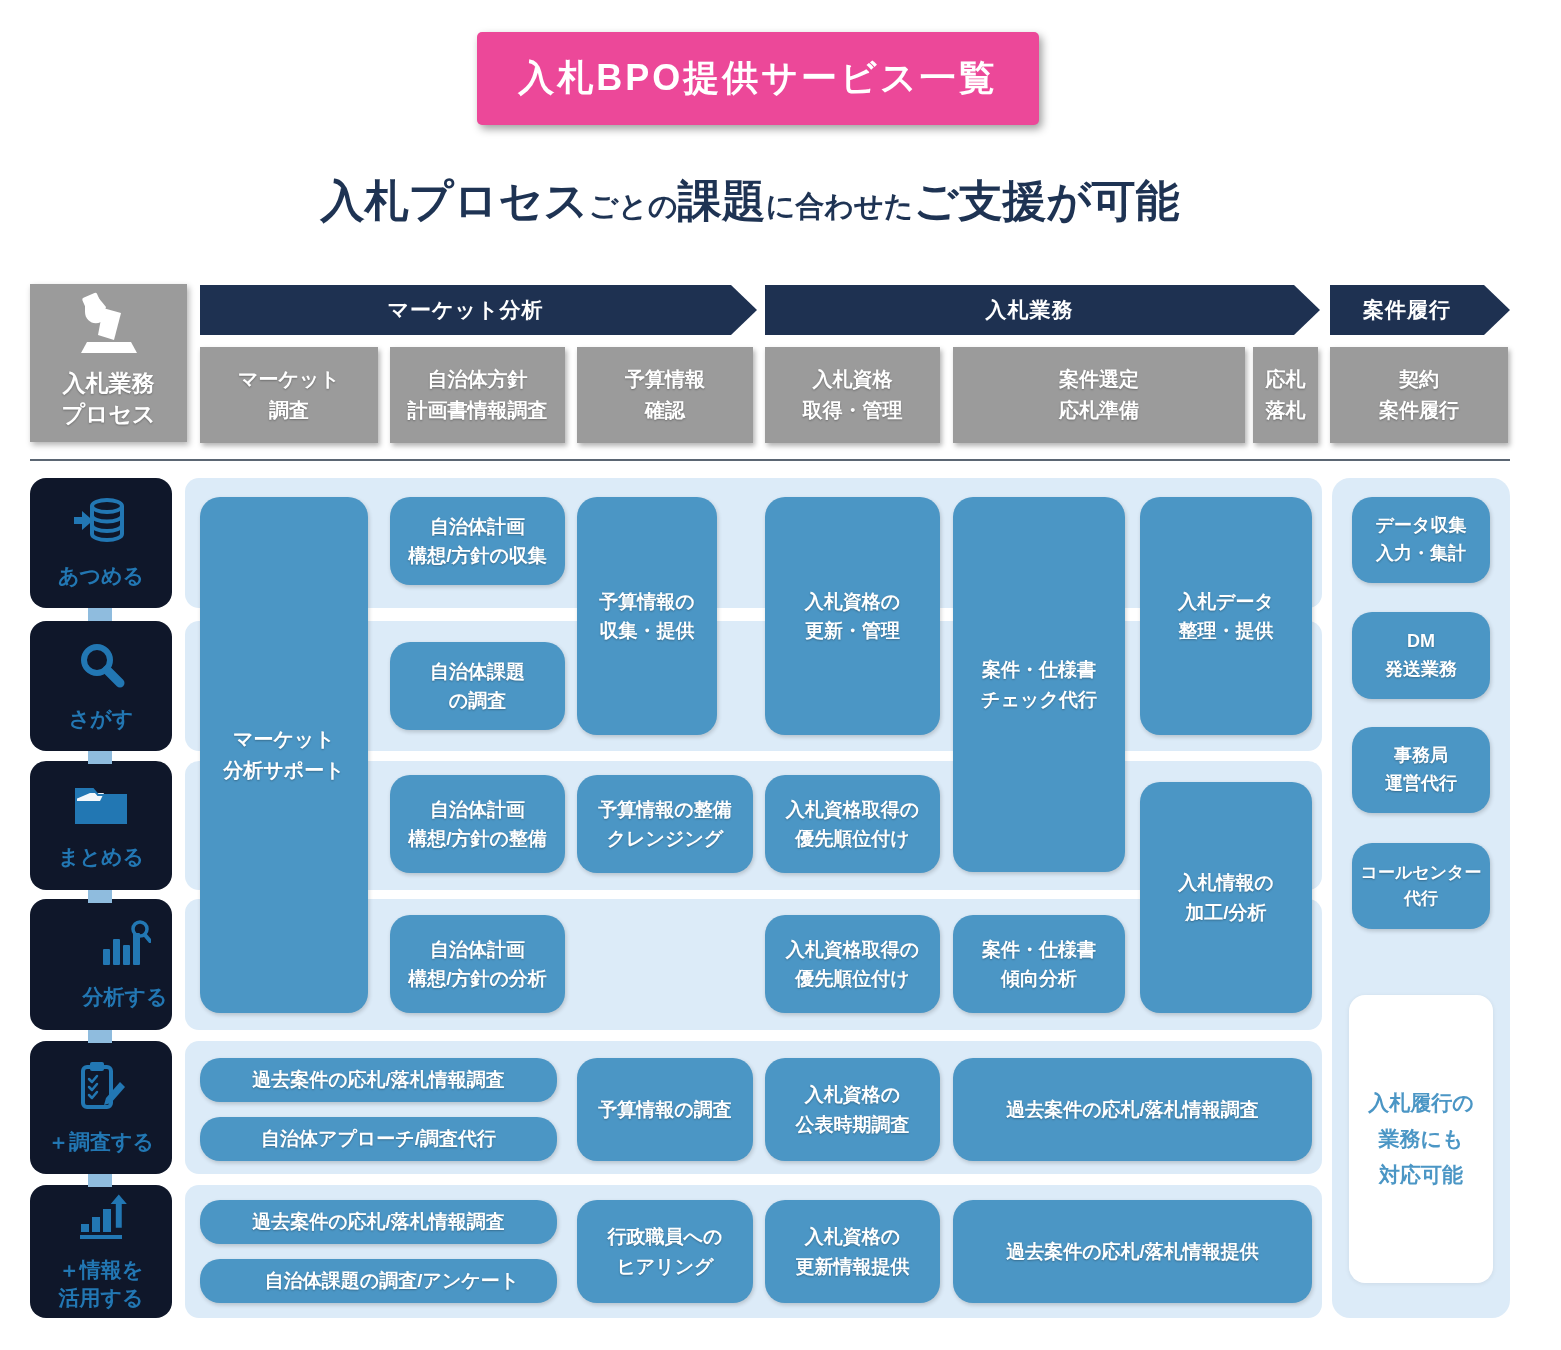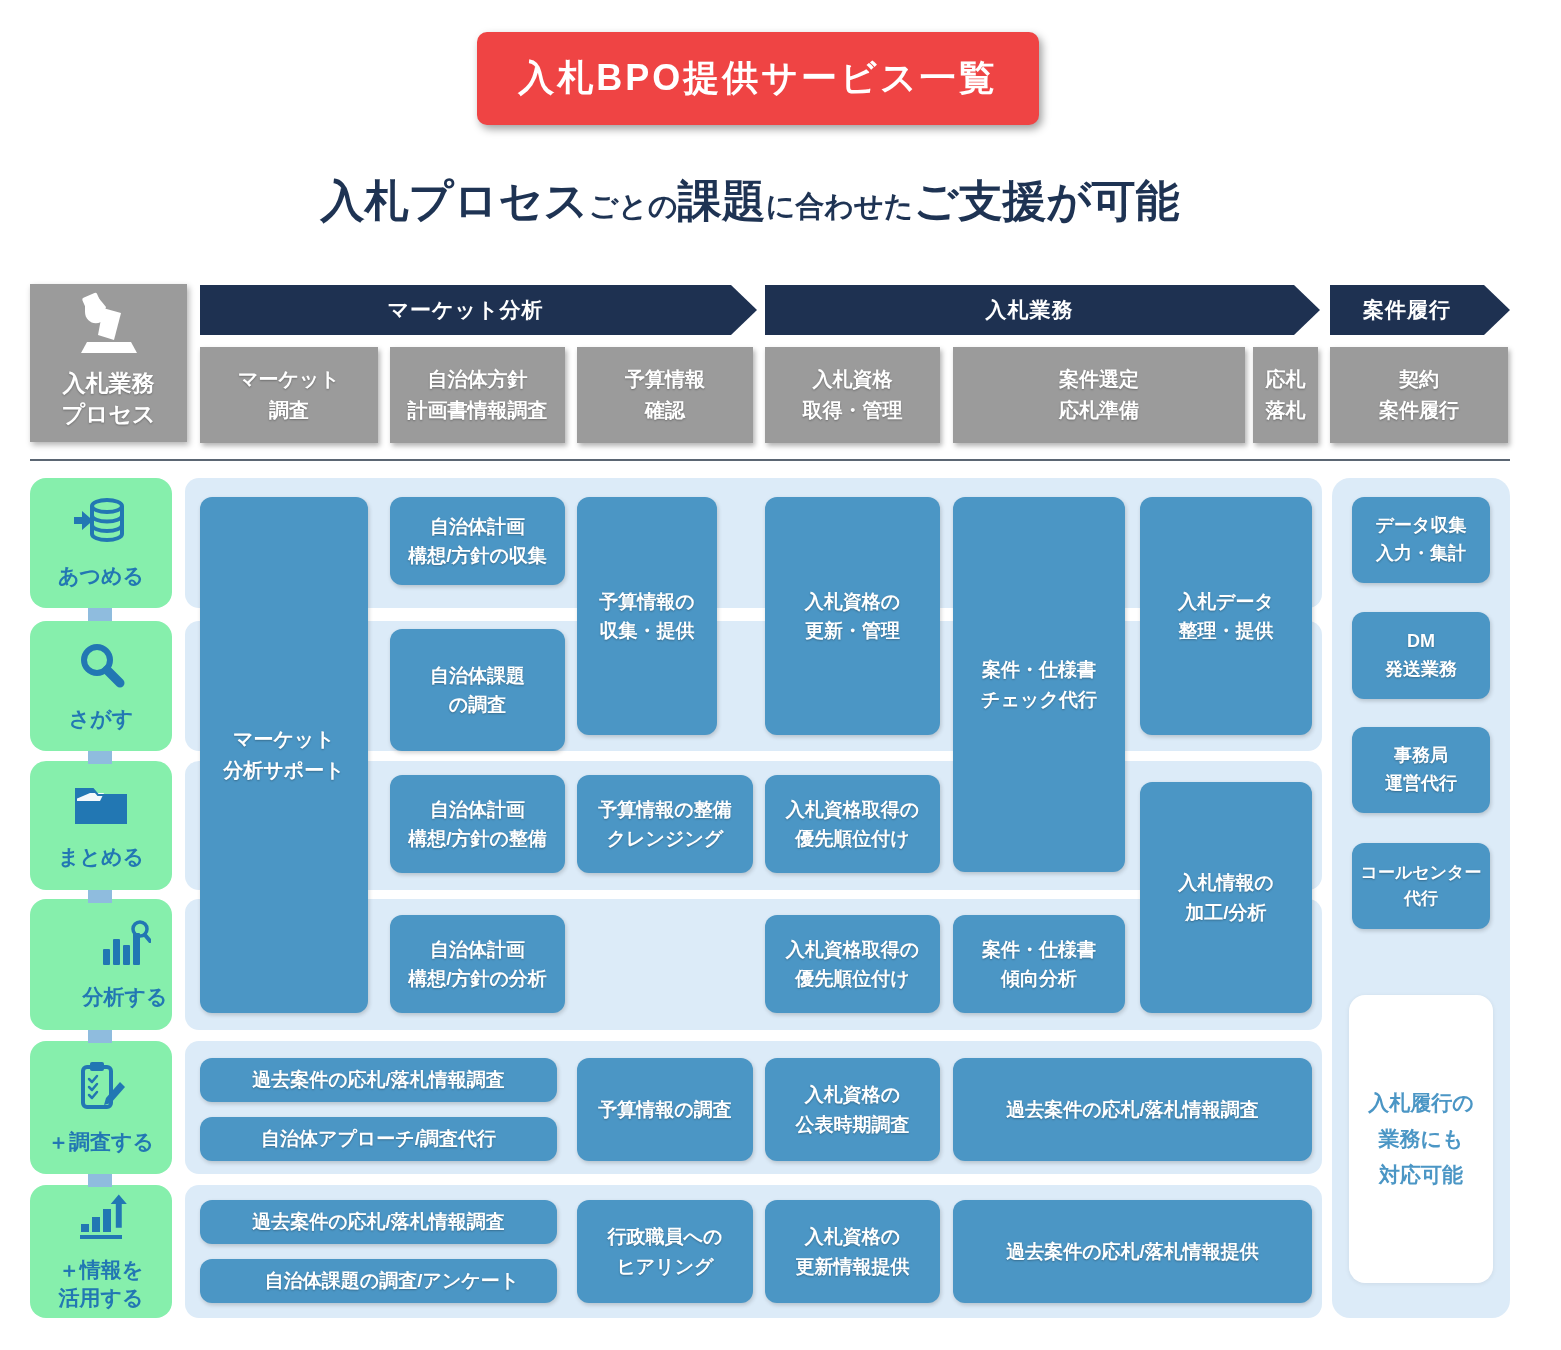--- a/index.html
+++ b/index.html
@@ -1,21 +1,21 @@
 <!DOCTYPE html>
 <html><head>
 <meta charset="utf-8">
 <style>
   html,body{margin:0;padding:0;background:#ffffff;}
   body{font-family:"Liberation Sans","DejaVu Sans",sans-serif;}
   .canvas{position:relative;width:1561px;height:1350px;background:#ffffff;overflow:hidden;}
 
   .title-box{position:absolute;left:477px;top:32px;width:562px;height:93px;
-    background:#ef4444;color:#ffffff;display:flex;align-items:center;justify-content:center;
-    font-size:36px;font-weight:700;letter-spacing:3px;border-radius:10px;
+    background:#ec4899;color:#ffffff;display:flex;align-items:center;justify-content:center;
+    font-size:36px;font-weight:700;letter-spacing:3px;border-radius:5px;
     box-shadow:3px 4px 8px rgba(0,0,0,.38);}
 
   .subtitle{position:absolute;left:0;top:172px;width:1500px;text-align:center;color:#1e3353;
     font-weight:700;white-space:nowrap;}
   .subtitle .big{font-size:44px;}
   .subtitle .small{font-size:29px;}
 
   .proc-box{position:absolute;left:30px;top:284px;width:157px;height:158px;background:#9b9b9b;
     box-shadow:2px 3px 6px rgba(0,0,0,.3);display:flex;flex-direction:column;align-items:center;
     justify-content:flex-end;padding-bottom:12px;box-sizing:border-box;}
@@ -29,31 +29,31 @@
     padding-right:26px;box-sizing:border-box;letter-spacing:1px;}
 
   .stage{position:absolute;top:347px;height:96px;background:#9b9b9b;color:#fff;
     display:flex;align-items:center;justify-content:center;text-align:center;font-size:20px;
     font-weight:700;line-height:1.55;white-space:pre-line;box-shadow:2px 3px 5px rgba(0,0,0,.3);
     text-shadow:0 1px 2px rgba(0,0,0,.3);}
 
   .sep-line{position:absolute;left:30px;top:459px;width:1480px;height:2px;background:#5b6673;}
 
   .band{position:absolute;left:185px;width:1137px;background:#dcebf8;border-radius:14px;}
-  .side{position:absolute;left:30px;width:142px;background:#86efac;border-radius:16px;
+  .side{position:absolute;left:30px;width:142px;background:#0f172a;border-radius:16px;
     display:flex;flex-direction:column;align-items:center;justify-content:center;gap:12px;
     box-sizing:border-box;}
   .side .slabel{color:#2277b3;font-size:21px;font-weight:700;text-align:center;line-height:1.3;
     white-space:pre-line;}
   .conn{position:absolute;left:88px;width:24px;height:13px;background:#8fbcde;}
 
   .rcol{position:absolute;left:1332px;top:478px;width:178px;height:840px;background:#dcebf8;
     border-radius:18px;}
 
-  .svc{position:absolute;background:#4b96c5;border-radius:12px;color:#ffffff;font-weight:700;
+  .svc{position:absolute;background:#4b96c5;border-radius:20px;color:#ffffff;font-weight:700;
     font-size:19px;display:flex;align-items:center;justify-content:center;text-align:center;
     line-height:1.55;white-space:pre-line;box-shadow:1px 2px 4px rgba(0,0,0,.18);
     text-shadow:0 1px 2px rgba(0,0,0,.28);box-sizing:border-box;padding:2px;}
   .svc.rt{font-size:18px;}
   .note{position:absolute;left:1349px;top:995px;width:144px;height:288px;background:#ffffff;
     border-radius:16px;color:#4b96c5;font-weight:700;font-size:21px;display:flex;
     align-items:center;justify-content:center;text-align:center;line-height:1.7;
     white-space:pre-line;box-shadow:0 1px 5px rgba(0,0,0,.07);}
   .icon{flex:0 0 auto;}
 </style>
@@ -189,21 +189,21 @@
   <div class="conn" style="top:890px;"></div>
   <div class="conn" style="top:1030px;"></div>
   <div class="conn" style="top:1174px;"></div>
 
   <div class="rcol"></div>
 
   <div class="svc" style="left:200px;top:497px;width:168px;height:516px;font-size:20px;">マーケット
 分析サポート</div>
   <div class="svc" style="left:390px;top:497px;width:175px;height:88px;">自治体計画
 構想/方針の収集</div>
-  <div class="svc" style="left:390px;top:629px;width:175px;height:122px;text-align:center;">自治体課題
+  <div class="svc" style="left:390px;top:642px;width:175px;height:88px;text-align:center;">自治体課題
 の調査</div>
   <div class="svc" style="left:577px;top:497px;width:140px;height:238px;">予算情報の
 収集・提供</div>
   <div class="svc" style="left:765px;top:497px;width:175px;height:238px;">入札資格の
 更新・管理</div>
   <div class="svc" style="left:953px;top:497px;width:172px;height:375px;">案件・仕様書
 チェック代行</div>
   <div class="svc" style="left:1140px;top:497px;width:172px;height:238px;">入札データ
 整理・提供</div>
   <div class="svc" style="left:1140px;top:782px;width:172px;height:231px;">入札情報の

